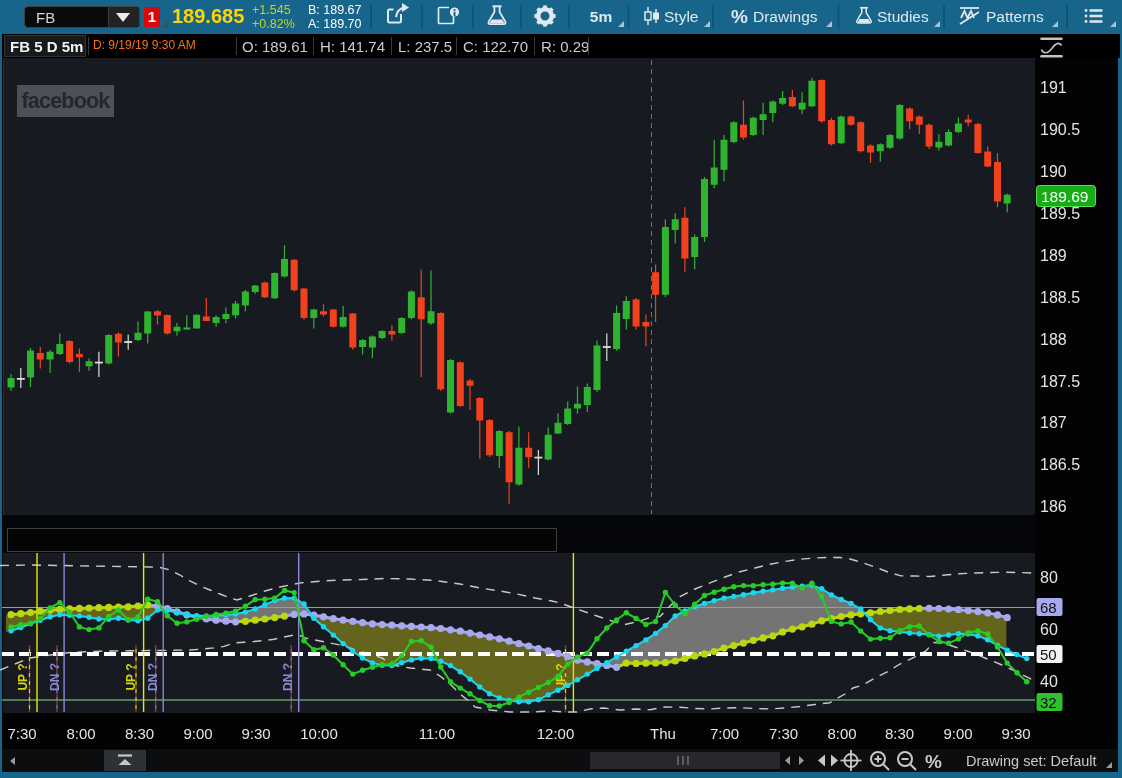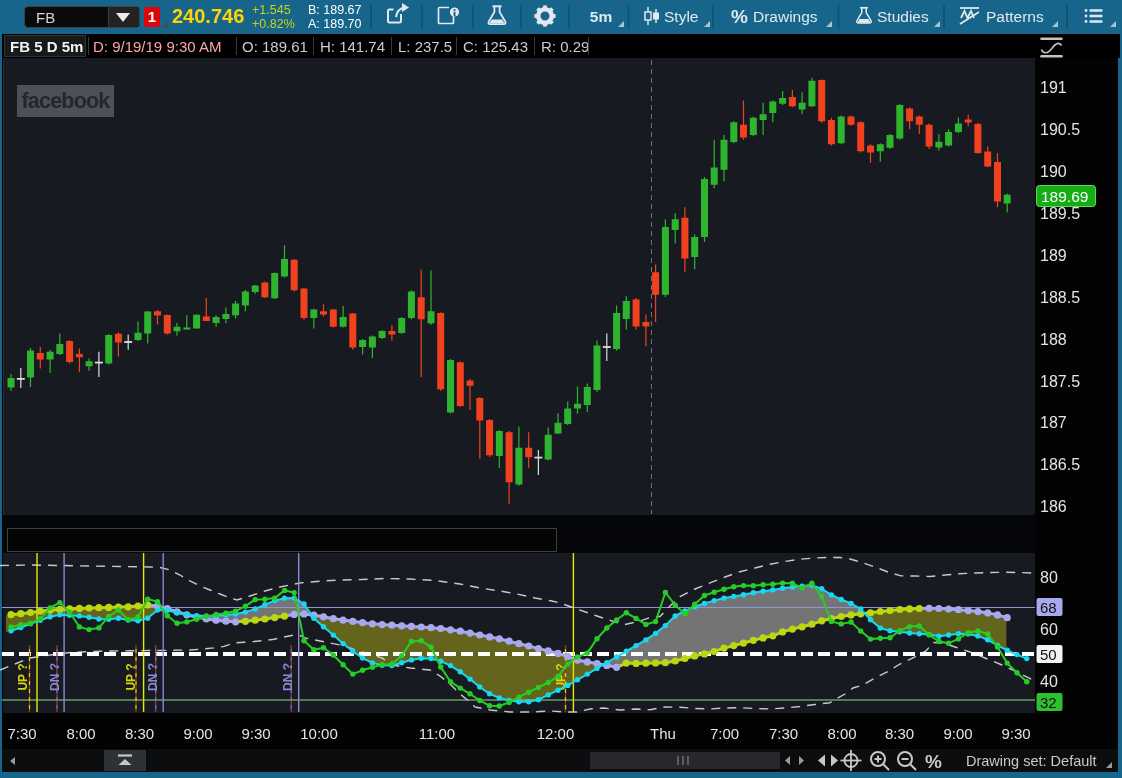--- a/index.html
+++ b/index.html
@@ -36,21 +36,21 @@
     <div class="abs" id="blueB"></div>
 <div class="abs" id="toolbar"></div>
 <div class="abs" id="symrow"></div>
 
 <div class="t" style="left:24px;top:6px;width:116px;height:22px;background:#0a0a0a;border:1px solid #3e4246;border-radius:4px;"></div>
 <div class="t" style="left:36px;top:9px;font-size:15px;color:#d6d6d6;">FB</div>
 <div class="t" style="left:108px;top:7px;width:31px;height:20px;background:#232323;border-left:1px solid #3e4246;border-radius:0 3px 3px 0;"></div>
 <div class="t" style="left:116px;top:13px;width:0;height:0;border-left:7px solid transparent;border-right:7px solid transparent;border-top:9px solid #ececec;"></div>
 <div class="t" style="left:144px;top:7px;width:16px;height:20px;background:#dd0507;border-radius:2px;color:#fff;font-weight:bold;font-size:15px;text-align:center;line-height:20px;">1</div>
 <div class="t" style="left:161px;top:21px;width:0;height:0;border-left:7px solid transparent;border-bottom:7px solid #454c51;"></div>
-<div class="t" style="left:172px;top:5px;font-size:20px;font-weight:bold;color:#ffd400;">240.746</div>
+<div class="t" style="left:172px;top:5px;font-size:20px;font-weight:bold;color:#ffd400;">189.685</div>
 <div class="t" style="left:252px;top:3px;font-size:12.5px;color:#c9d216;line-height:14px;">+1.545<br>+0.82%</div>
 <div class="t" style="left:308px;top:3px;font-size:12.5px;color:#ffffff;line-height:14px;">B: 189.67<br>A: 189.70</div>
 <svg width="1122" height="34" viewBox="0 0 1122 34" style="position:absolute;left:0;top:0">
 <line x1="371" y1="5" x2="371" y2="29" stroke="#0f506f" stroke-width="1.5"></line>
       <line x1="422" y1="5" x2="422" y2="29" stroke="#0f506f" stroke-width="1.5"></line>
       <line x1="473" y1="5" x2="473" y2="29" stroke="#0f506f" stroke-width="1.5"></line>
       <line x1="521" y1="5" x2="521" y2="29" stroke="#0f506f" stroke-width="1.5"></line>
       <line x1="569" y1="5" x2="569" y2="29" stroke="#0f506f" stroke-width="1.5"></line>
       <line x1="628.5" y1="5" x2="628.5" y2="29" stroke="#0f506f" stroke-width="1.5"></line>
       <line x1="713" y1="5" x2="713" y2="29" stroke="#0f506f" stroke-width="1.5"></line>
@@ -117,25 +117,25 @@
         <circle cx="-8" cy="0" r="1.4" fill="#dfe9ef"></circle>
         <rect x="-4.5" y="-1.25" width="13" height="2.5" fill="#dfe9ef"></rect>
         <circle cx="-8" cy="5.5" r="1.4" fill="#dfe9ef"></circle>
         <rect x="-4.5" y="4.25" width="13" height="2.5" fill="#dfe9ef"></rect>
       </g>
 <path d="M1110,27 l6,0 l0,-6 z" fill="#a9c3d2"></path>
 </svg>
 
 <div class="t" style="left:4px;top:35px;width:82px;height:22px;background:#17191b;border:1px solid #333;"></div>
 <div class="t" style="left:10px;top:38px;font-size:15px;font-weight:bold;color:#f2f2f2;text-align:right;">FB 5 D 5m</div>
-<div class="t" style="left:93px;top:38px;font-size:15px;color:#fca5a5;">D: 9/19/19 9:30 AM</div>
+<div class="t" style="left:93px;top:38px;font-size:12px;color:#f97316;">D: 9/19/19 9:30 AM</div>
 <div class="t" style="left:242px;top:38px;font-size:15px;color:#cbcbcb;">O: 189.61</div>
 <div class="t" style="left:320px;top:38px;font-size:15px;color:#cbcbcb;">H: 141.74</div>
 <div class="t" style="left:398px;top:38px;font-size:15px;color:#cbcbcb;">L: 237.5</div>
-<div class="t" style="left:463px;top:38px;font-size:15px;color:#cbcbcb;">C: 125.43</div>
+<div class="t" style="left:463px;top:38px;font-size:15px;color:#cbcbcb;">C: 122.70</div>
 <div class="t" style="left:541px;top:38px;font-size:15px;color:#cbcbcb;">R: 0.29</div>
 <svg class="abs" width="1122" height="58" style="left:0;top:0">
 <g stroke="#3a3a3a" stroke-width="1">
         <line x1="88.5" y1="37" x2="88.5" y2="55"></line>
         <line x1="236.5" y1="37" x2="236.5" y2="55"></line>
         <line x1="313.5" y1="37" x2="313.5" y2="55"></line>
         <line x1="391.5" y1="37" x2="391.5" y2="55"></line>
         <line x1="456.5" y1="37" x2="456.5" y2="55"></line>
         <line x1="534.5" y1="37" x2="534.5" y2="55"></line>
         <line x1="588.5" y1="37" x2="588.5" y2="55"></line>

